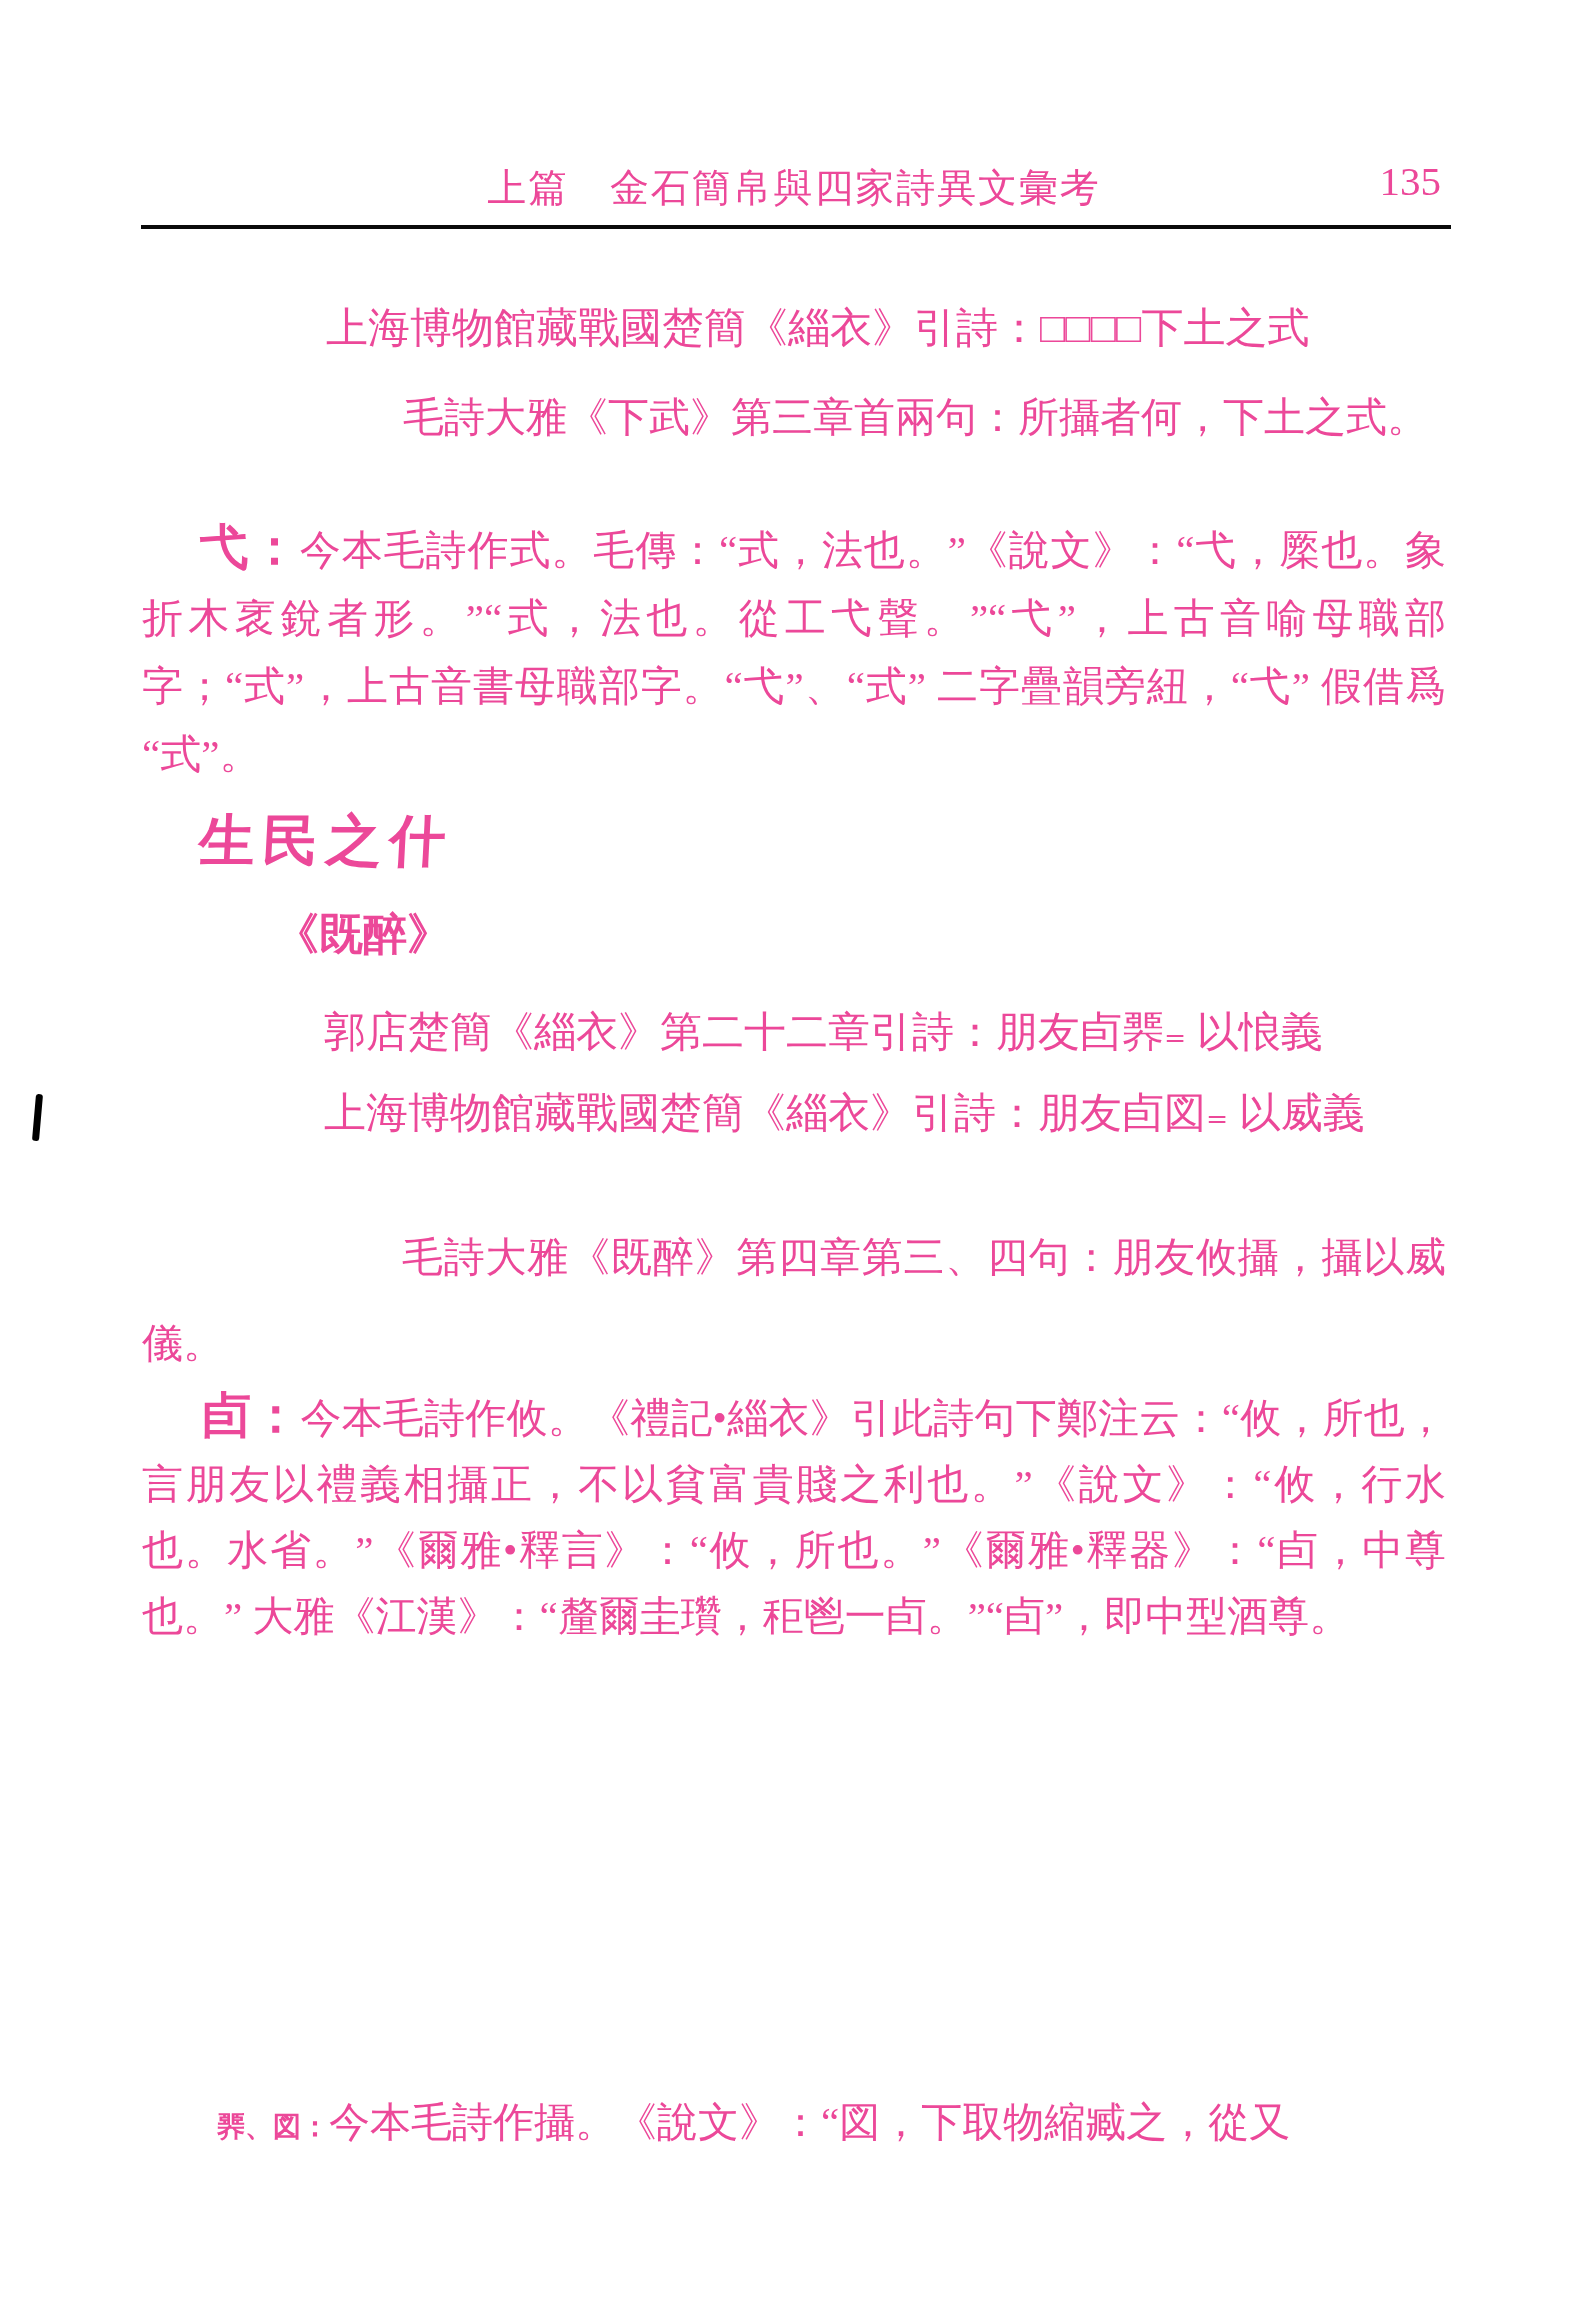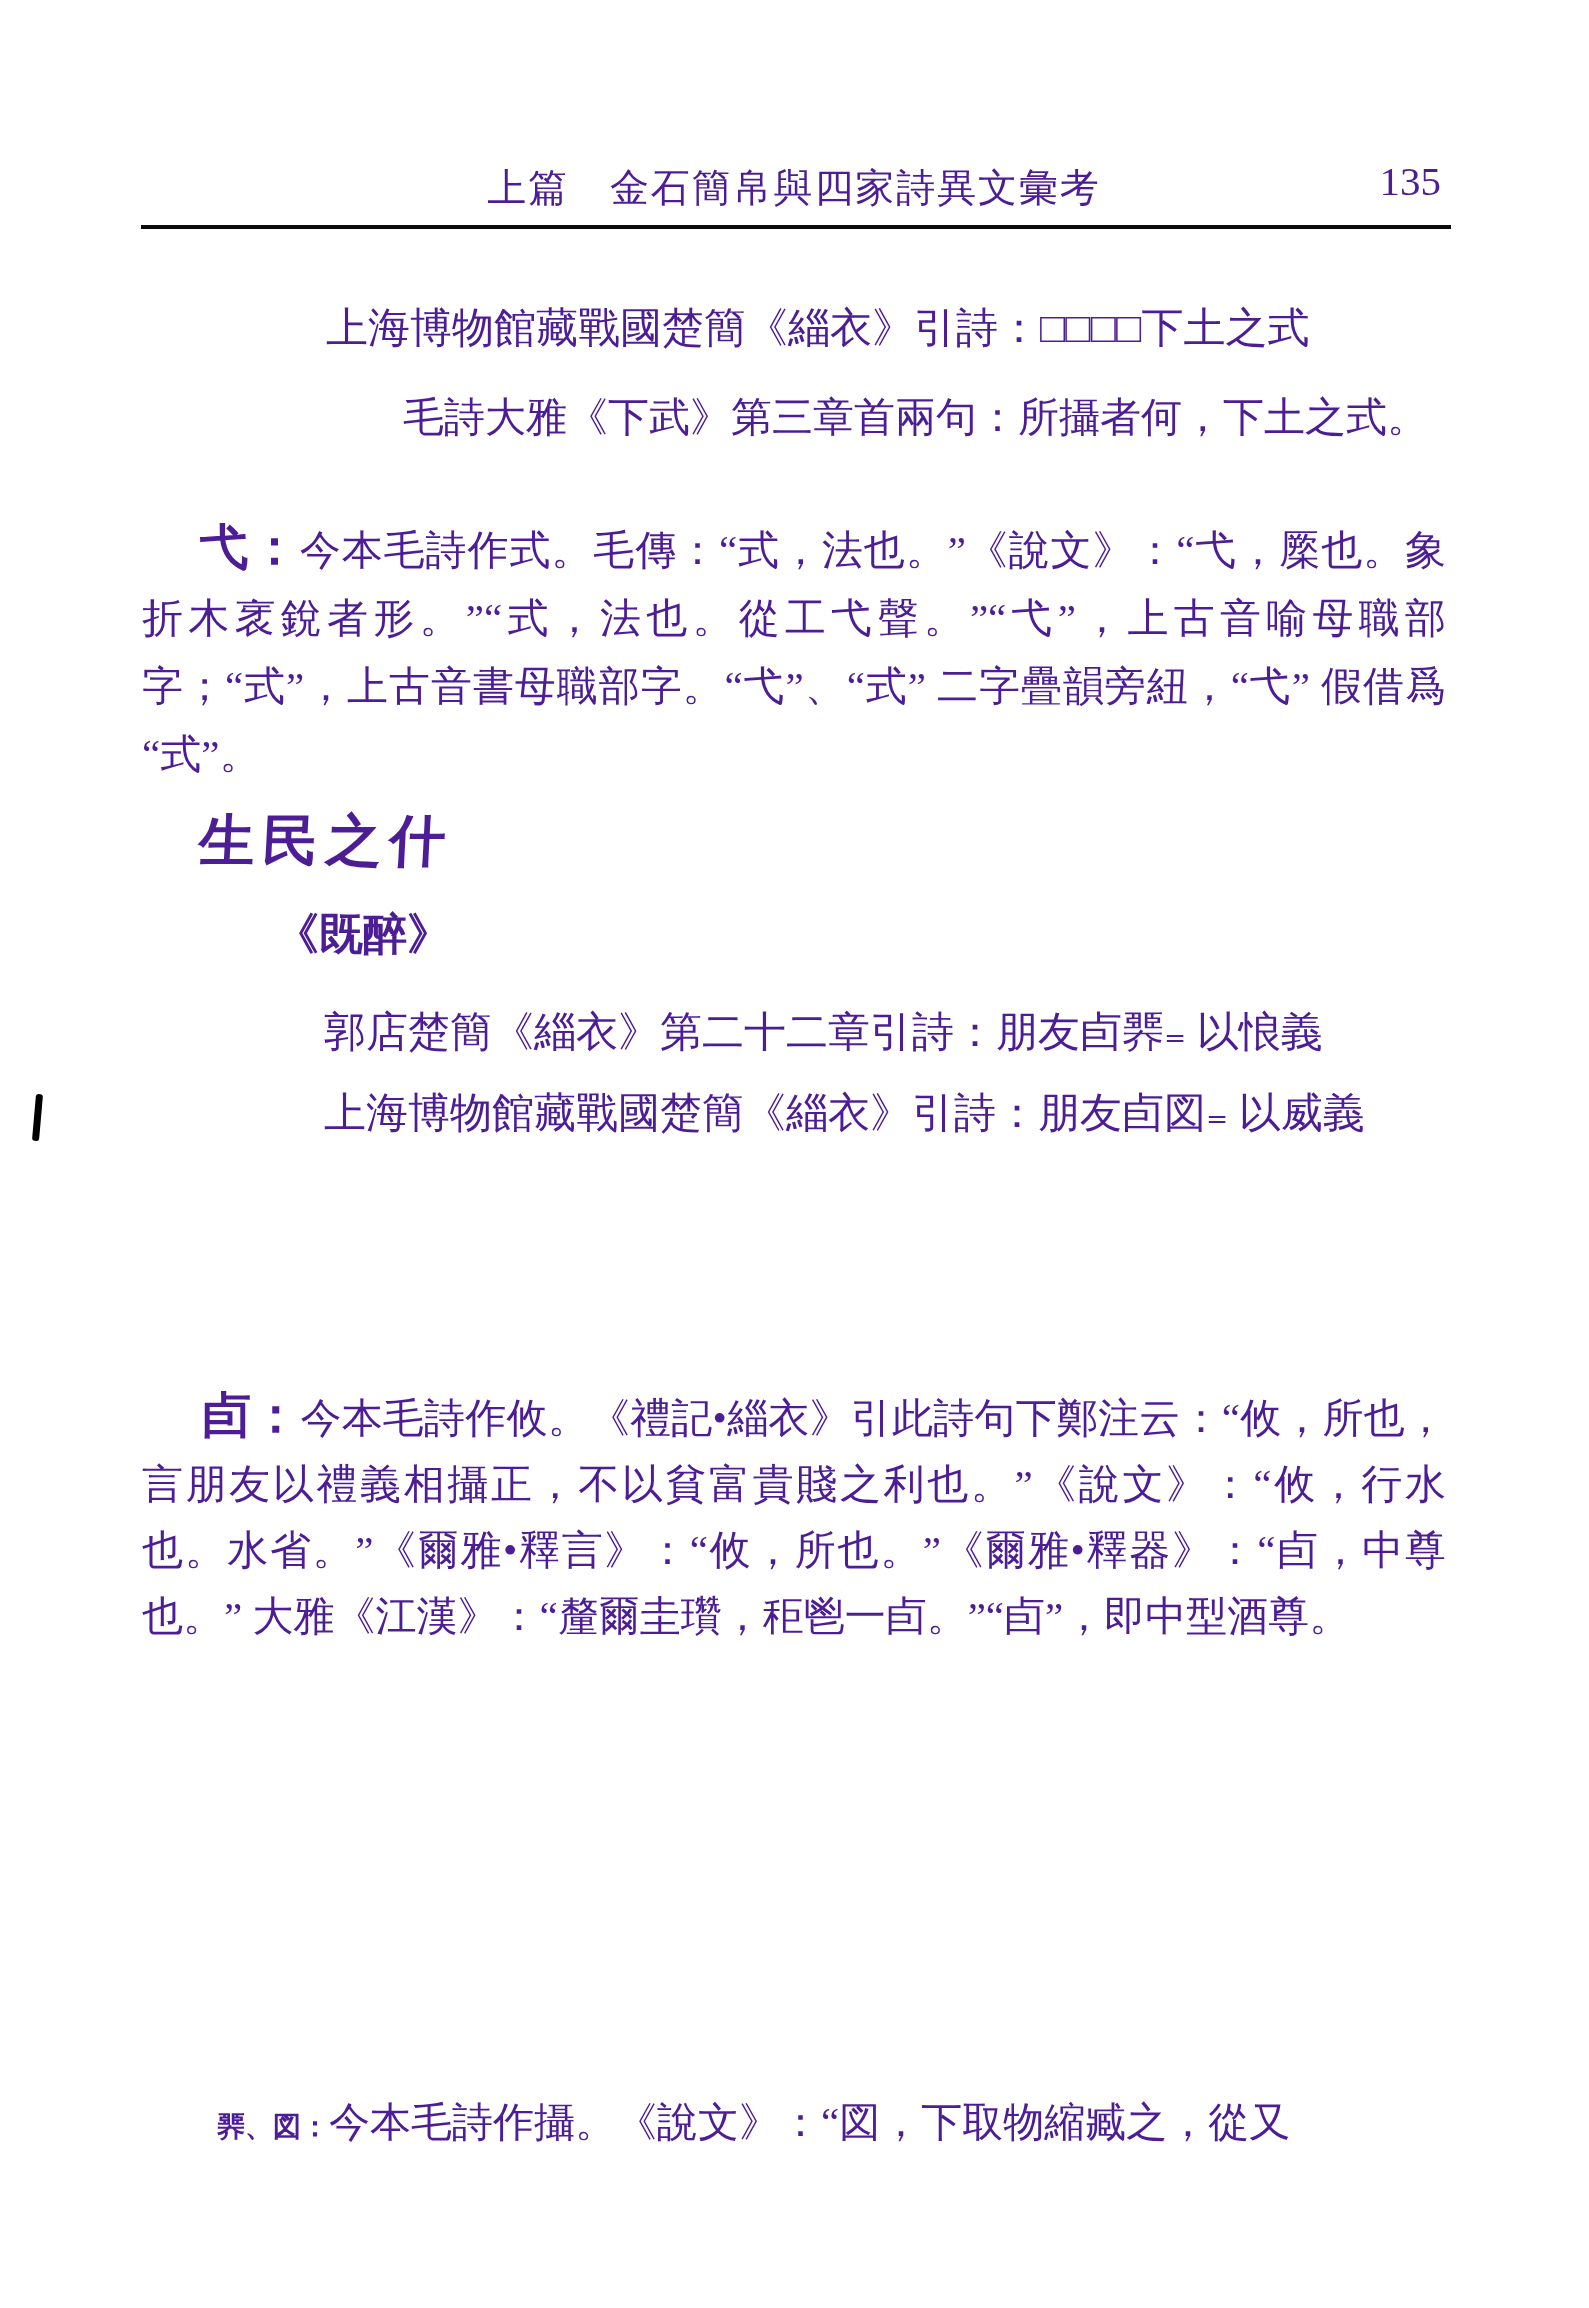--- a/index.html
+++ b/index.html
@@ -5,21 +5,21 @@
   html, body {
     margin: 0;
     padding: 0;
     background: #e8e8e8;
   }
   .page {
     position: relative;
     width: 1589px;
     height: 2309px;
     background: #ffffff;
-    color: #4c1d95;
+    color: #ec4899;
     font-family: "Liberation Serif", "DejaVu Serif", serif;
     overflow: hidden;
   }
   .abs { position: absolute; }
 
   
   .running-header {
     top: 161px;
     left: 142px;
     width: 1304px;
@@ -123,20 +123,21 @@
   <p class="abs para para-yi"><span class="term">弋：</span><span>今本毛詩作式。毛傳：“式，法也。”《說文》：“弋，橜也。象折木衺銳者形。”“式，法也。從工弋聲。”“弋”，上古音喻母職部字；“式”，上古音書母職部字。“弋”、“式” 二字疊韻旁紐，“弋” 假借爲 “式”。</span></p>
 
   <div class="abs section-heading">生民之什</div>
 
   <div class="abs poem-title">《既醉》</div>
 
   <div class="abs quote-line q3">郭店楚簡《緇衣》第二十二章引詩：朋友卣臩₌ 以悢義</div>
 
   <div class="abs quote-line q4">上海博物館藏戰國楚簡《緇衣》引詩：朋友卣図₌ 以威義</div>
 
+  <p class="abs para quote-maoshi-jizui">毛詩大雅《既醉》第四章第三、四句：朋友攸攝，攝以威儀。</p>
 
   <p class="abs para para-you"><span class="term">卣：</span><span>今本毛詩作攸。《禮記•緇衣》引此詩句下鄭注云：“攸，所也，言朋友以禮義相攝正，不以貧富貴賤之利也。”《說文》：“攸，行水也。水省。”《爾雅•釋言》：“攸，所也。”《爾雅•釋器》：“卣，中尊也。” 大雅《江漢》：“釐爾圭瓚，秬鬯一卣。”“卣”，即中型酒尊。</span></p>
 
 
   <p class="abs para para-she"><span class="term-small">臩、図：</span><span>今本毛詩作攝。《說文》：“図，下取物縮臧之，從又</span></p>
 
   <div class="abs ink-smudge"></div>
 
 </div>
 

